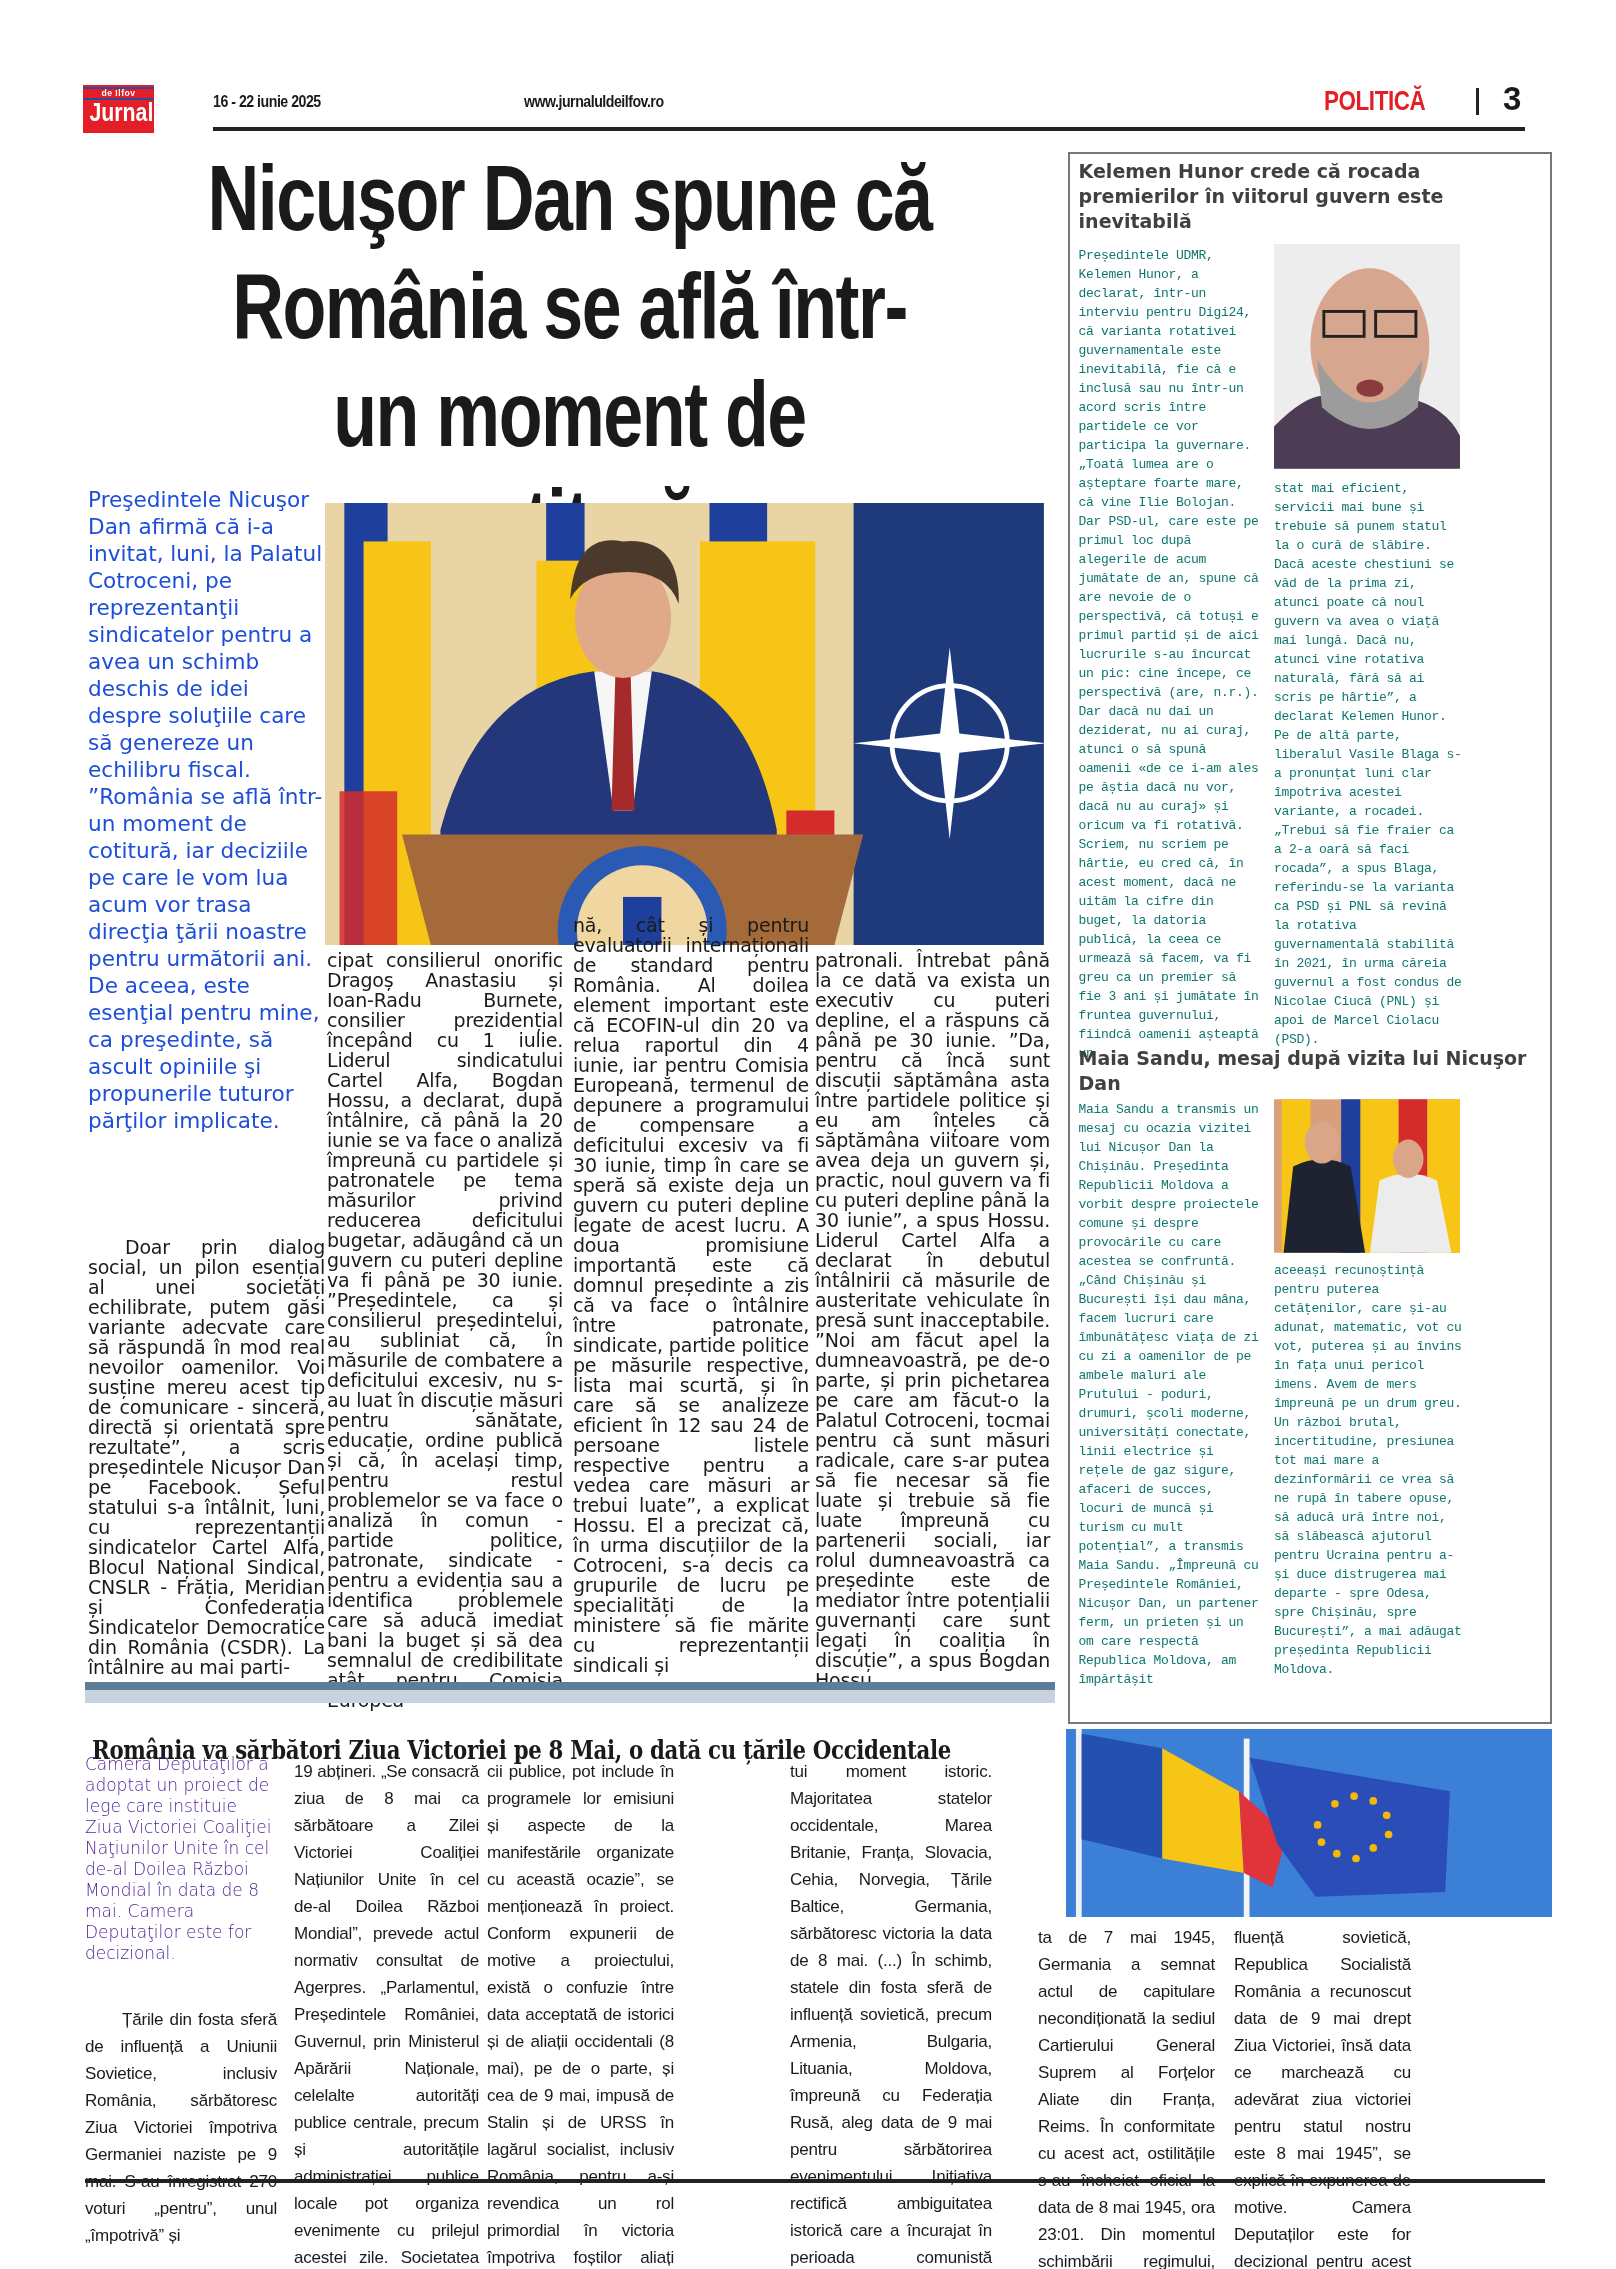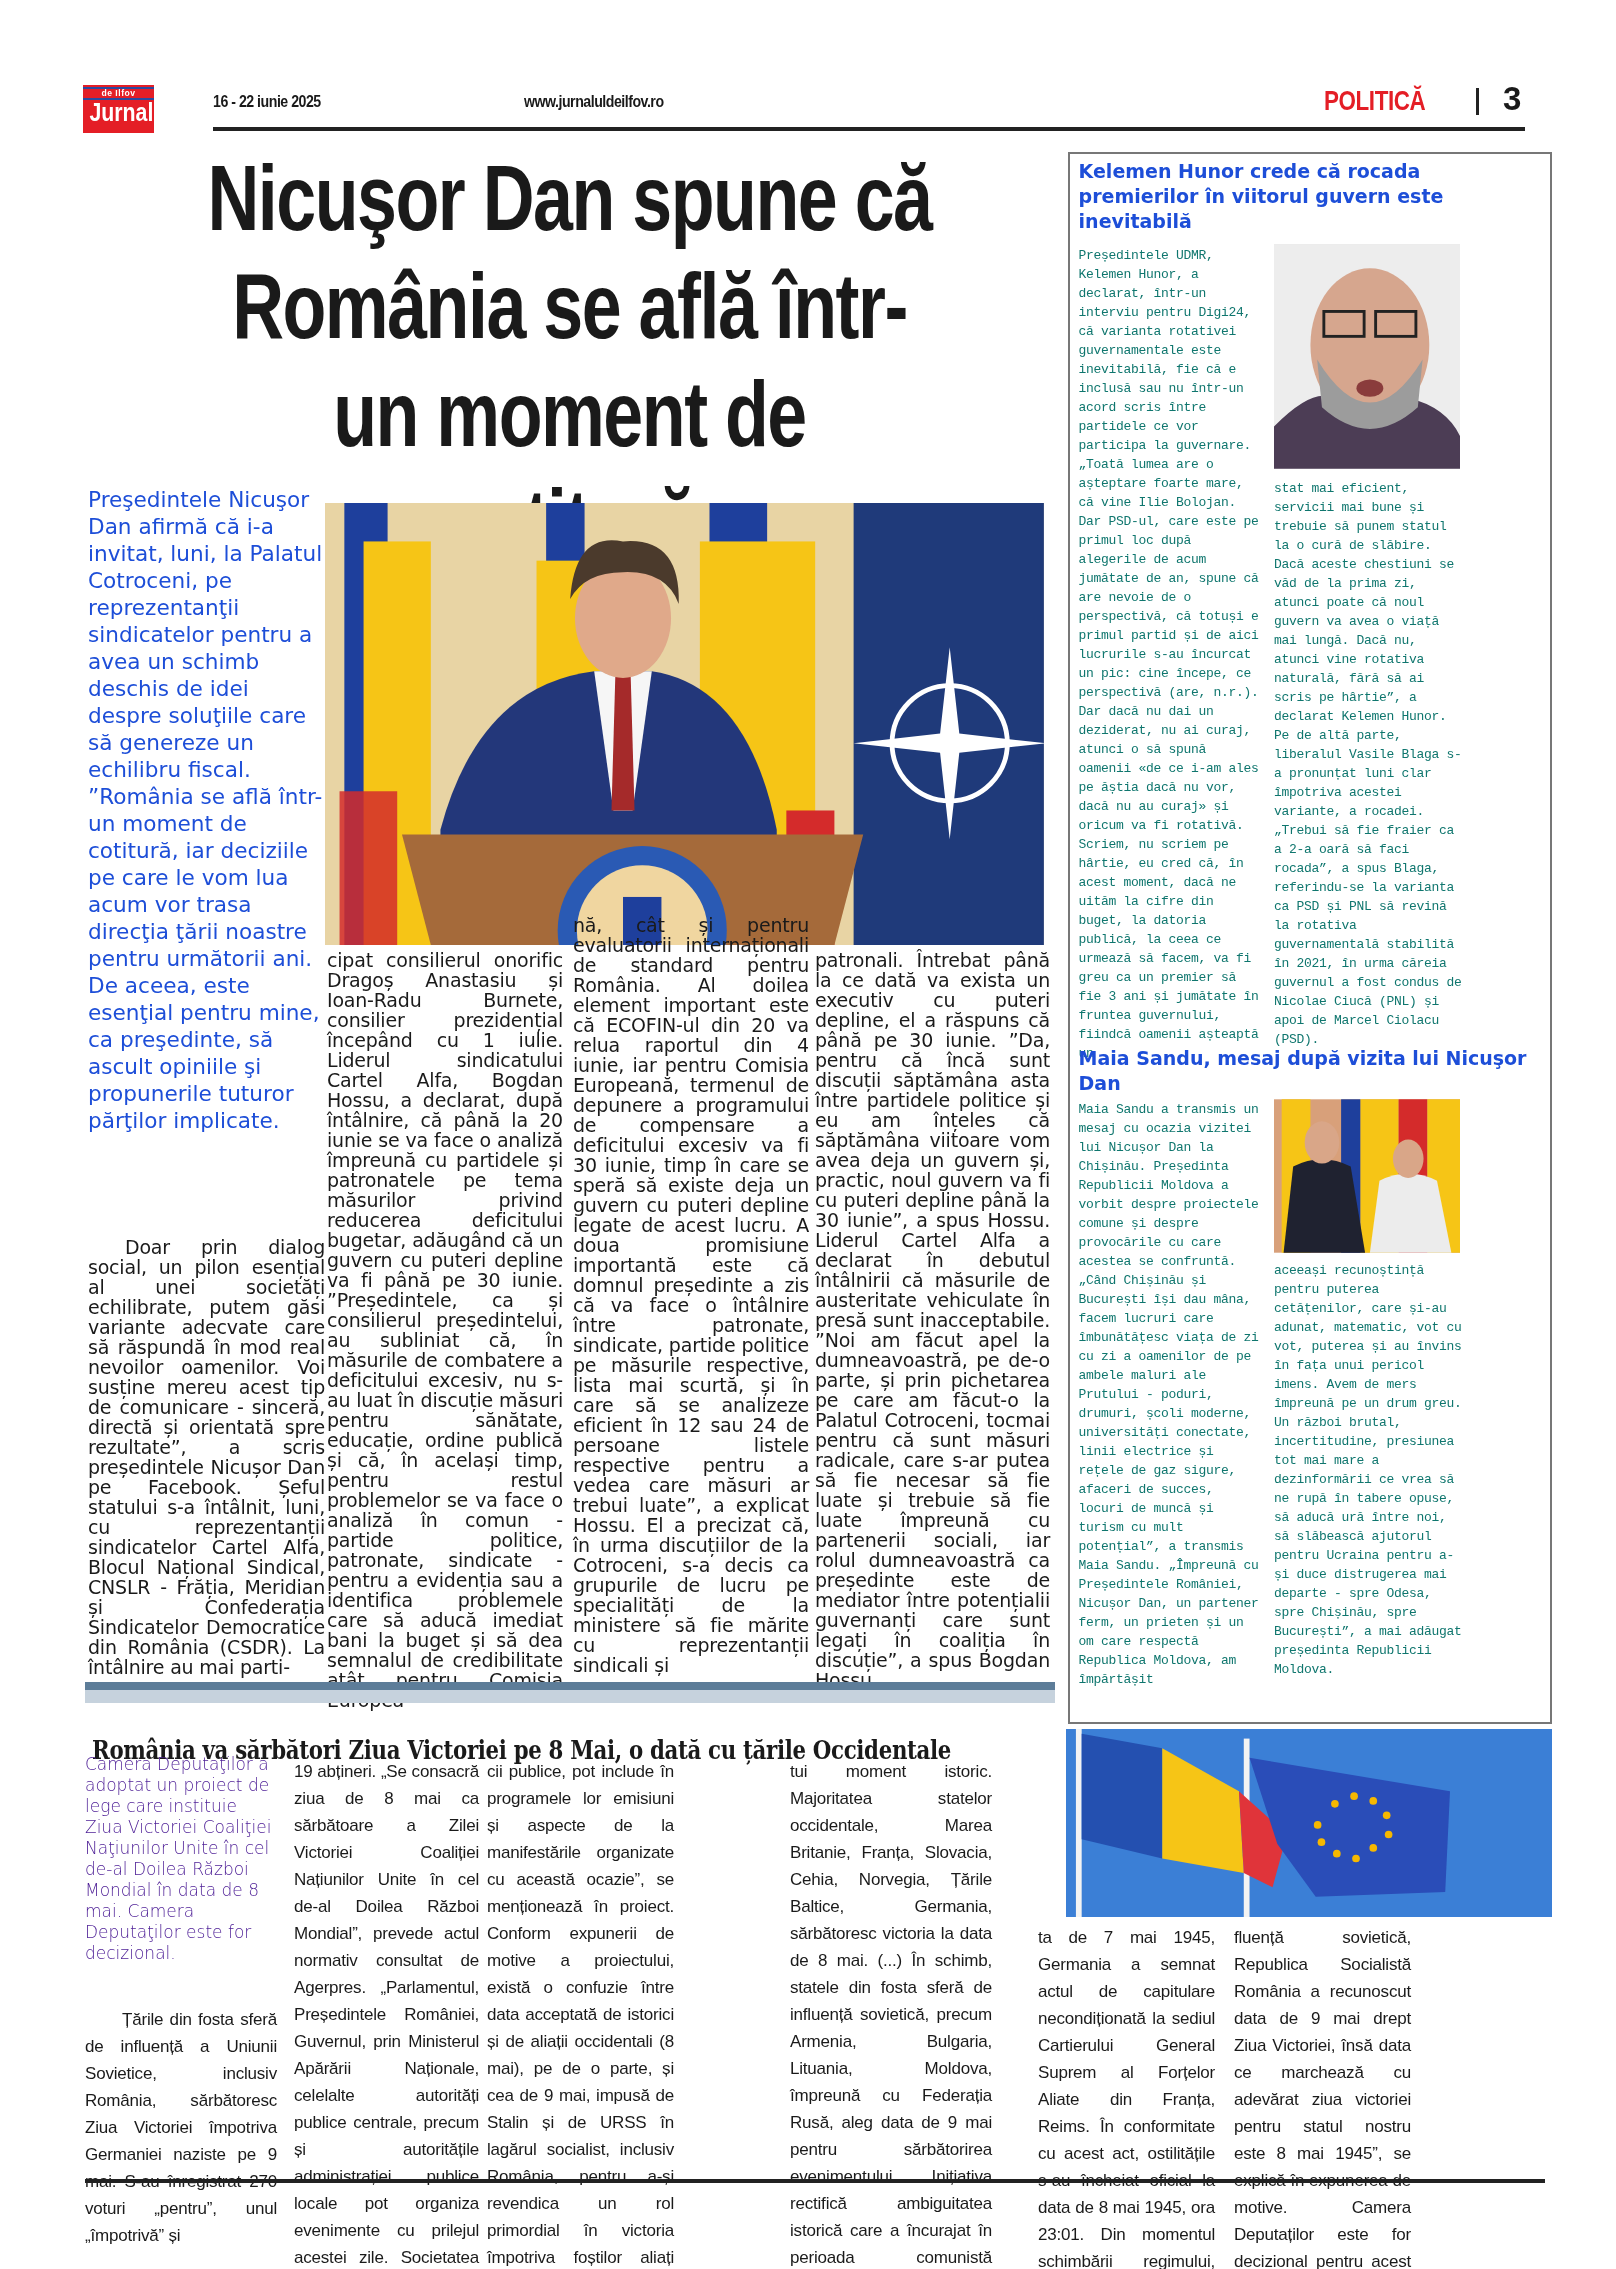--- a/index.html
+++ b/index.html
@@ -27,21 +27,21 @@
   .col p { margin:0; }
 
   
   .photo-main { left:325px; top:503px; width:719px; height:442px; overflow:hidden; background:#e7d3a6; }
 
   .bar-blue { left:85px; top:1682px; width:970px; height:7.7px; background:#5d7d99; }
   .bar-light { left:85px; top:1690px; width:970px; height:13.4px; background:#c6d2dd; }
 
   
   .sidebar { left:1068px; top:152px; width:484px; height:1572px; border:2.9px solid #777; border-style:double; box-sizing:border-box; background:#fff; }
-  .sb-title { position:absolute; font-family:"DejaVu Sans", sans-serif; font-weight:bold; font-size:19px; line-height:25px; color:#1d4ed8; }
+  .sb-title { position:absolute; font-family:"DejaVu Sans", sans-serif; font-weight:bold; font-size:19px; line-height:25px; color:#404040; }
   .sb-col { position:absolute; font-family:Liberation Mono, monospace; font-size:13px; line-height:19px; color:#0f766e; letter-spacing:-0.3px; }
 
   
   .h2 { left:92px; top:1735px; width:961px; font-family:"DejaVu Serif", serif; font-weight:bold; font-size:26px; transform:scaleX(.82); transform-origin:left; white-space:nowrap; letter-spacing:-0.4px; }
   .lede2 { left:85px; top:1754px; width:192px; font-family:"DejaVu Sans", sans-serif; font-size:17px; line-height:21px; color:#4c1d95; font-weight:300; }
   .col2 { position:absolute; font-family:"Liberation Sans", sans-serif; font-size:17px; line-height:27px; text-align:justify; letter-spacing:-0.2px; }
   .bottomline { left:85px; top:2179px; width:1460px; height:3.8px; background:#222; }
   .photo-flags { left:1066px; top:1729px; width:486px; height:188px; overflow:hidden; background:#3c7fd6; }
 </style>
 </head>

